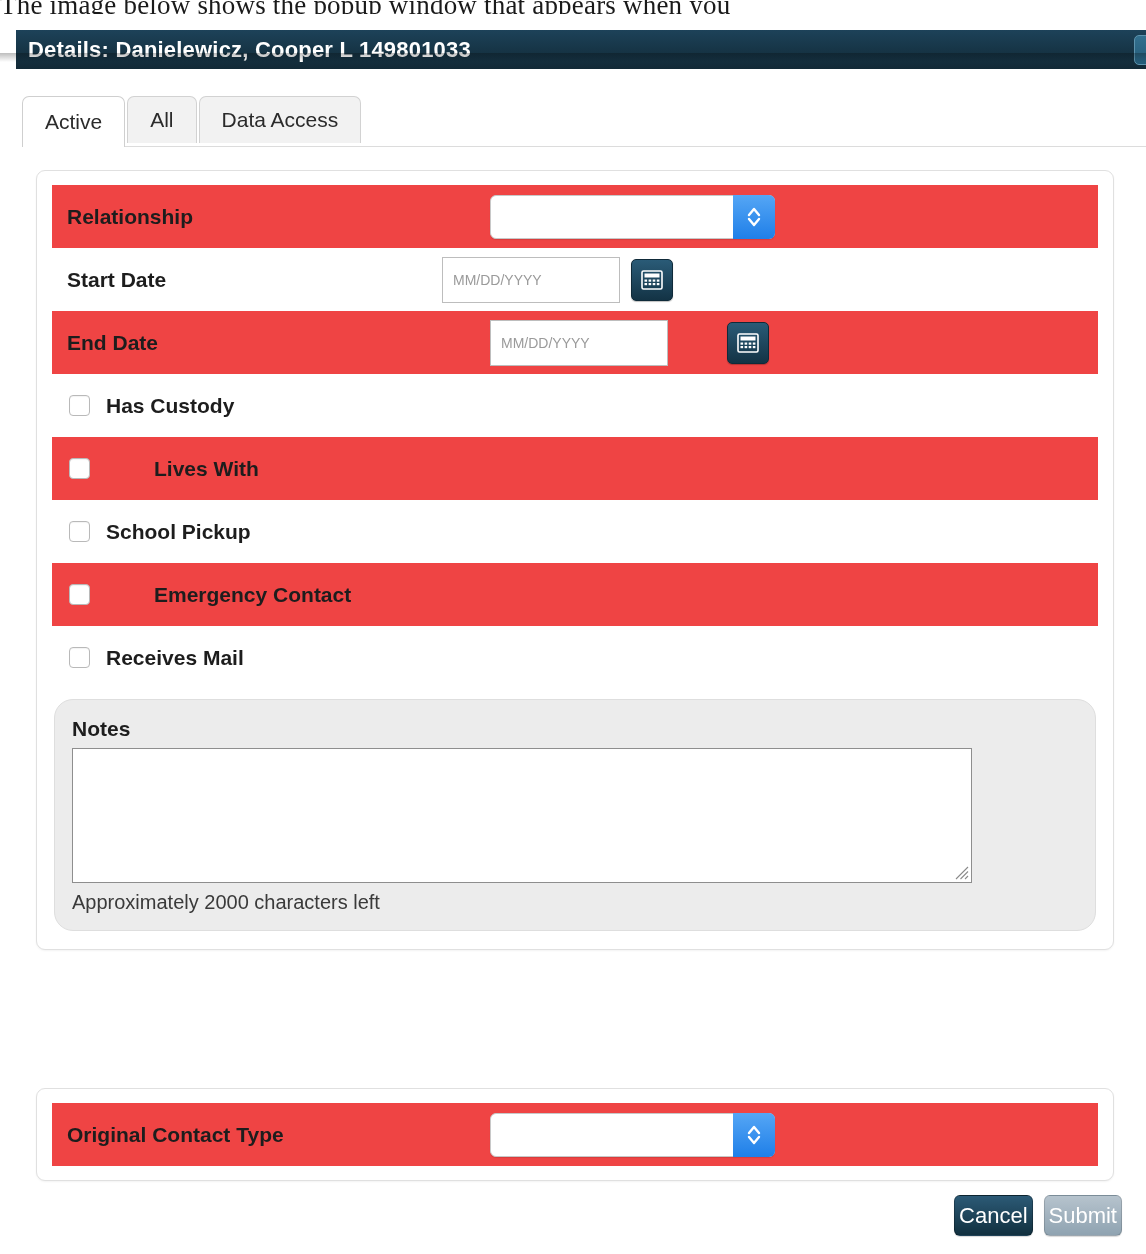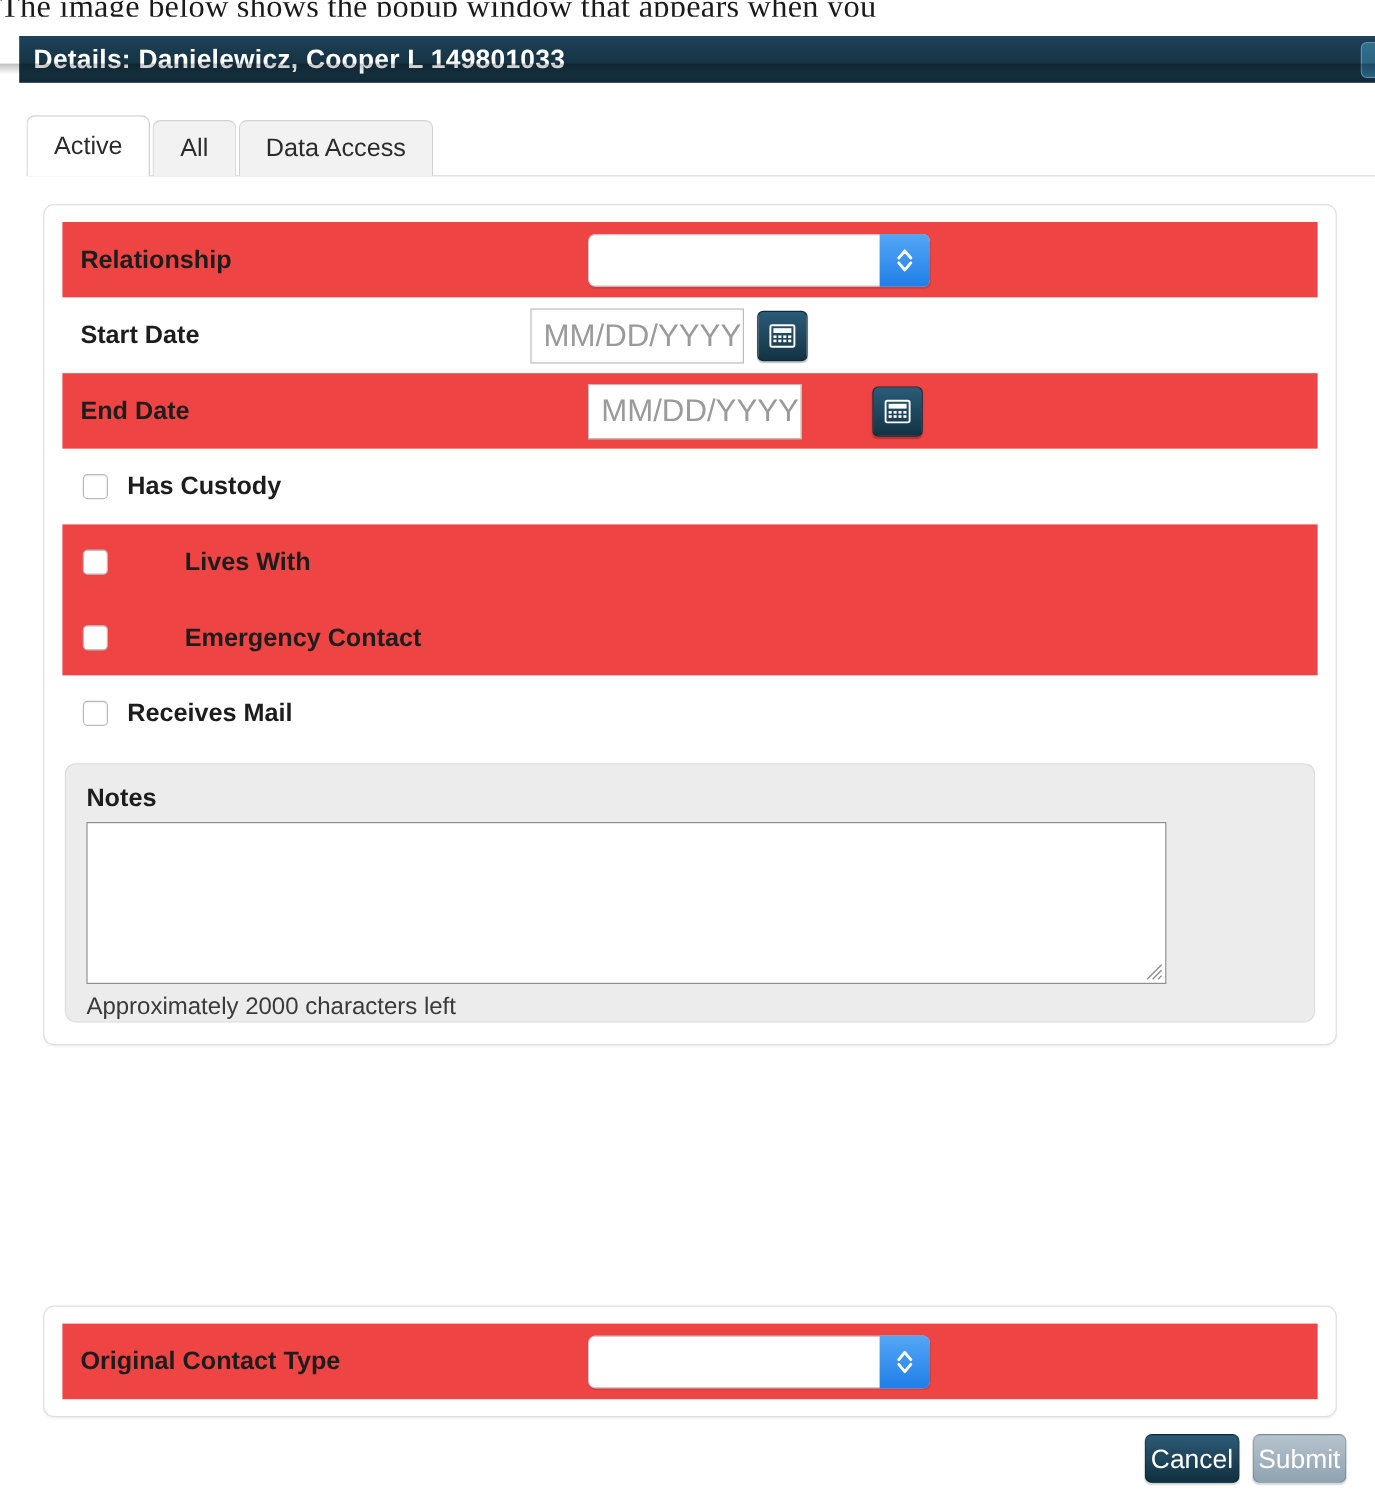--- a/index.html
+++ b/index.html
@@ -49,21 +49,21 @@
   }
   .titlebar-shadow{
     position:absolute; top:53px; left:0; width:1146px; height:9px;
     background:linear-gradient(180deg,rgba(0,0,0,.26),rgba(0,0,0,0));
   }
 
   
   .tabs{
     position:absolute; top:96px; left:22px; width:1124px; height:52px;
   }
-  .tabstrip{ display:flex; align-items:flex-end; height:51px; }
+  .tabstrip{ display:flex; align-items:flex-start; height:51px; }
   .tab{
     height:47px; padding:0 22px;
     display:flex; align-items:center; justify-content:center;
     font-size:21px; color:#2b2b2b;
     border:1px solid #d2d2d2; border-bottom:none;
     border-radius:7px 7px 0 0;
     background:#f2f2f2; margin-right:2px;
     position:relative; z-index:1;
   }
   .tab.active{
@@ -118,21 +118,21 @@
     border-radius:0 6px 6px 0;
     display:flex; align-items:center; justify-content:center;
   }
   .select .arrowbox svg{ display:block; }
 
   
   .datefield{
     width:178px; height:46px;
     background:#ffffff; border:1px solid #bdbdbd;
     display:flex; align-items:center; padding:0 10px;
-    font-size:26px; color:#9a9a9a;
+    font-size:14px; color:#9a9a9a;
   }
   .calbtn{
     width:42px; height:42px; margin-left:11px;
     border-radius:5px;
     background:linear-gradient(180deg,#2a5b77 0%,#133345 100%);
     border:1px solid #0f2a39;
     display:flex; align-items:center; justify-content:center;
     box-shadow:0 1px 1px rgba(0,0,0,.25);
   }
 
@@ -141,22 +141,22 @@
     width:21px; height:21px; flex:0 0 21px;
     background:#ffffff;
     border:1px solid #b9b9b9; border-radius:4px;
     box-shadow:inset 0 1px 1px rgba(0,0,0,.05);
   }
 
   
   .notes-panel{
     margin:10px 2px 4px 2px;
     background:#ececec;
-    border:1px solid #dedede; border-radius:9px;
-    padding:17px 17px 0 17px;
+    border:1px solid #dedede; border-radius:19px;
+    padding:17px 17px 16px 17px;
   }
   .notes-label{
     font-size:21px; font-weight:bold; color:#1d1d1d;
     margin-bottom:7px;
   }
   .notes-area{
     position:relative;
     width:900px; height:135px;
     background:#ffffff;
     border:1px solid #8e8e8e;
@@ -273,20 +273,24 @@
   <div class="row check">
     <div class="cb"></div>
     <div class="cb-label">Has Custody</div>
   </div>
 
   <div class="row check alt">
     <div class="cb"></div>
     <div class="cb-label">Lives With</div>
   </div>
 
+  <div class="row check">
+    <div class="cb"></div>
+    <div class="cb-label">School Pickup</div>
+  </div>
 
   <div class="row check alt">
     <div class="cb"></div>
     <div class="cb-label">Emergency Contact</div>
   </div>
 
   <div class="row check">
     <div class="cb"></div>
     <div class="cb-label">Receives Mail</div>
   </div>

